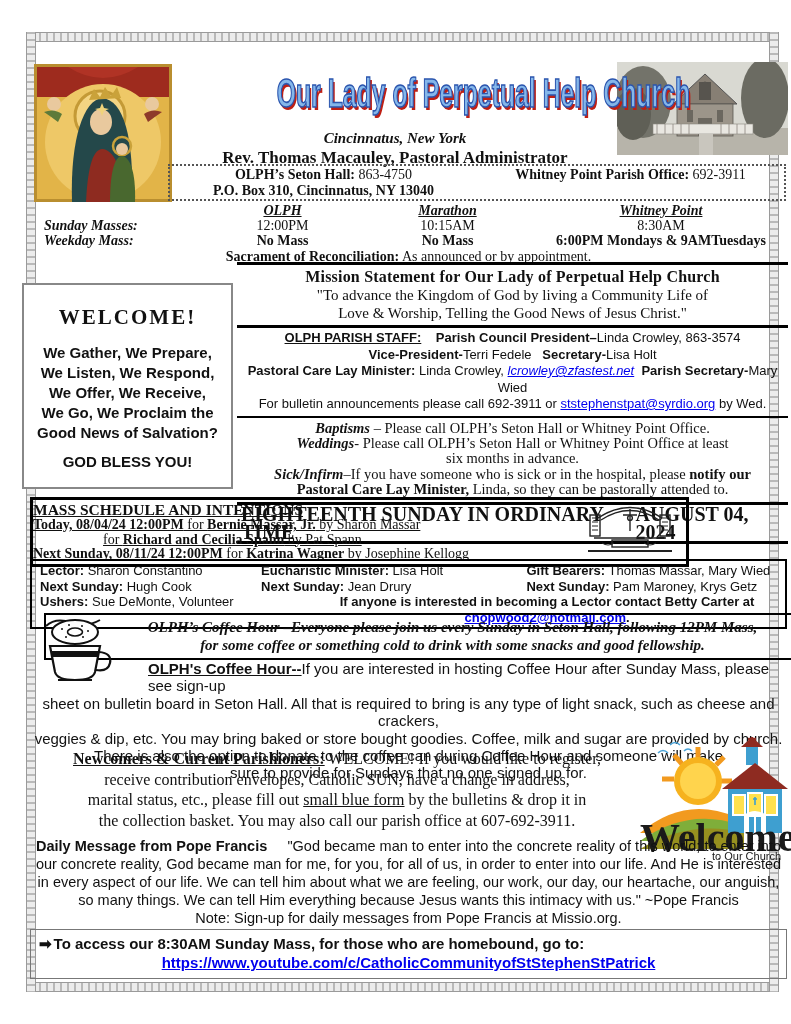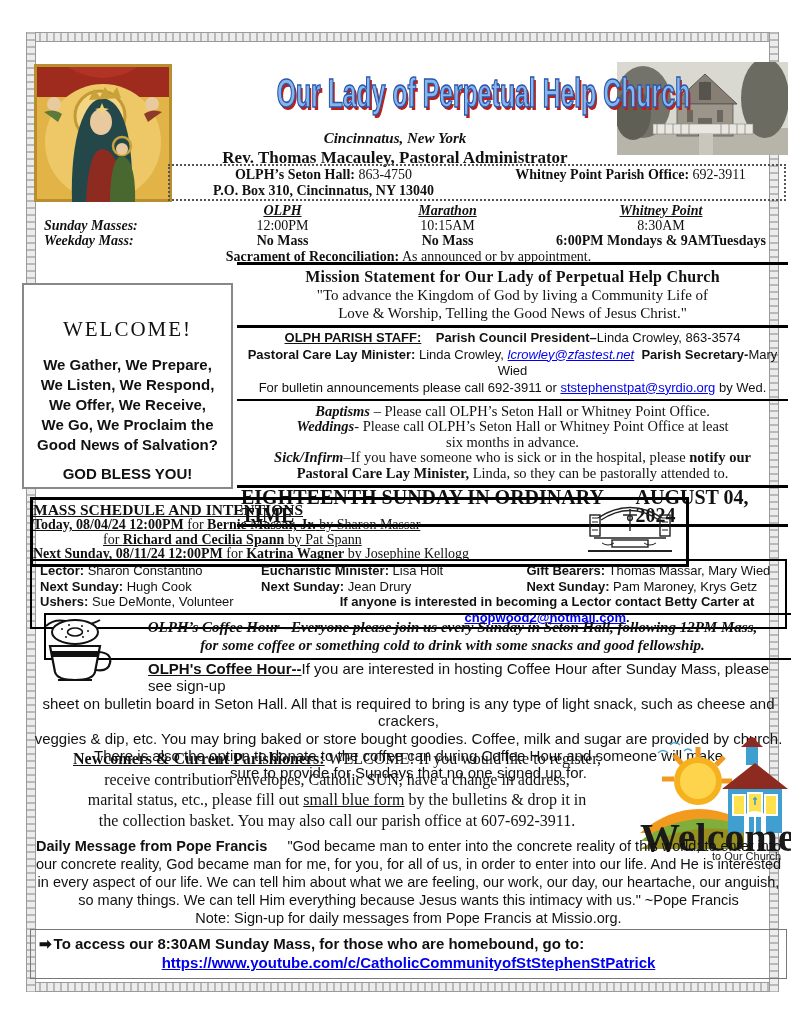--- a/index.html
+++ b/index.html
@@ -35,21 +35,21 @@
   .mass-times{position:absolute;left:30px;top:204px;width:757px;font-size:14px;}
   .mt-grid{display:grid;grid-template-columns:175px 155px 175px 1fr;}
   .mt-grid>div{height:14.8px;line-height:14.8px;text-align:center;}
   .mt-label{text-align:left !important;padding-left:14px;font-weight:bold;font-style:italic;}
   .mt-head{font-weight:bold;font-style:italic;text-decoration:underline;}
   .mt-rec{height:15px;line-height:15px;text-align:center;margin-top:1px;}
 
   
   .welcome-box{position:absolute;left:22px;top:283px;width:211px;height:206px;border:2px solid #888;
       box-sizing:border-box;text-align:center;background:#fff;}
-  .welcome-title{margin-top:32px;font-size:21px;font-weight:normal;letter-spacing:2px;font-family:"Liberation Serif",serif;}
+  .welcome-title{margin-top:20px;font-size:21px;font-weight:bold;letter-spacing:2px;font-family:"Liberation Serif",serif;}
   .welcome-lines{margin-top:13px;font-family:"Liberation Sans",sans-serif;font-weight:bold;font-size:15px;line-height:20px;}
   .welcome-bless{margin-top:10px;font-family:"Liberation Sans",sans-serif;font-weight:bold;font-size:15px;}
 
   .right-col{position:absolute;left:237px;top:262px;width:551px;}
   .mission{border-top:3px solid #000;border-bottom:3px solid #000;text-align:center;padding:2px 0 3px;}
   .mission-title{font-weight:bold;font-size:16px;letter-spacing:.2px;line-height:19px;}
   .mission-q{font-size:15px;line-height:18px;}
   .staff{border-bottom:2.5px solid #000;text-align:center;font-family:"Liberation Sans",sans-serif;
       font-size:13px;line-height:16.5px;padding:2px 0 3px;}
   .sacr{text-align:center;font-size:14.5px;line-height:15.4px;padding:3px 0 4px;}
@@ -195,20 +195,21 @@
   </div>
 
   <div class="right-col">
     <div class="mission">
       <div class="mission-title">Mission Statement for Our Lady of Perpetual Help Church</div>
       <div class="mission-q">"To advance the Kingdom of God by living a Community Life of</div>
       <div class="mission-q">Love &amp; Worship, Telling the Good News of Jesus Christ."</div>
     </div>
     <div class="staff">
       <div><span class="b u">OLPH PARISH STAFF:</span><span>&nbsp;&nbsp;&nbsp;&nbsp;</span><span class="b">Parish Council President–</span><span>Linda Crowley, 863-3574</span></div>
+      <div><span class="b">Vice-President-</span><span>Terri Fedele</span><span>&nbsp;&nbsp;&nbsp;</span><span class="b">Secretary-</span><span>Lisa Holt</span></div>
       <div><span class="b">Pastoral Care Lay Minister:</span><span> Linda Crowley, </span><span class="l i">lcrowley@zfastest.net</span><span>&nbsp;&nbsp;</span><span class="b">Parish Secretary-</span><span>Mary Wied</span></div>
       <div><span>For bulletin announcements please call 692-3911 or </span><span class="l">ststephenstpat@syrdio.org</span><span> by Wed.</span></div>
     </div>
     <div class="sacr">
       <div><span class="b i">Baptisms</span><span> – Please call OLPH’s Seton Hall or Whitney Point Office.</span></div>
       <div><span class="b i">Weddings</span><span>- Please call OLPH’s Seton Hall or Whitney Point Office at least</span></div>
       <div><span>six months in advance.</span></div>
       <div><span class="b i">Sick/Infirm</span><span>–If you have someone who is sick or in the hospital, please </span><span class="b">notify our</span></div>
       <div><span class="b">Pastoral Care Lay Minister,</span><span> Linda, so they can be pastorally attended to.</span></div>
     </div>

